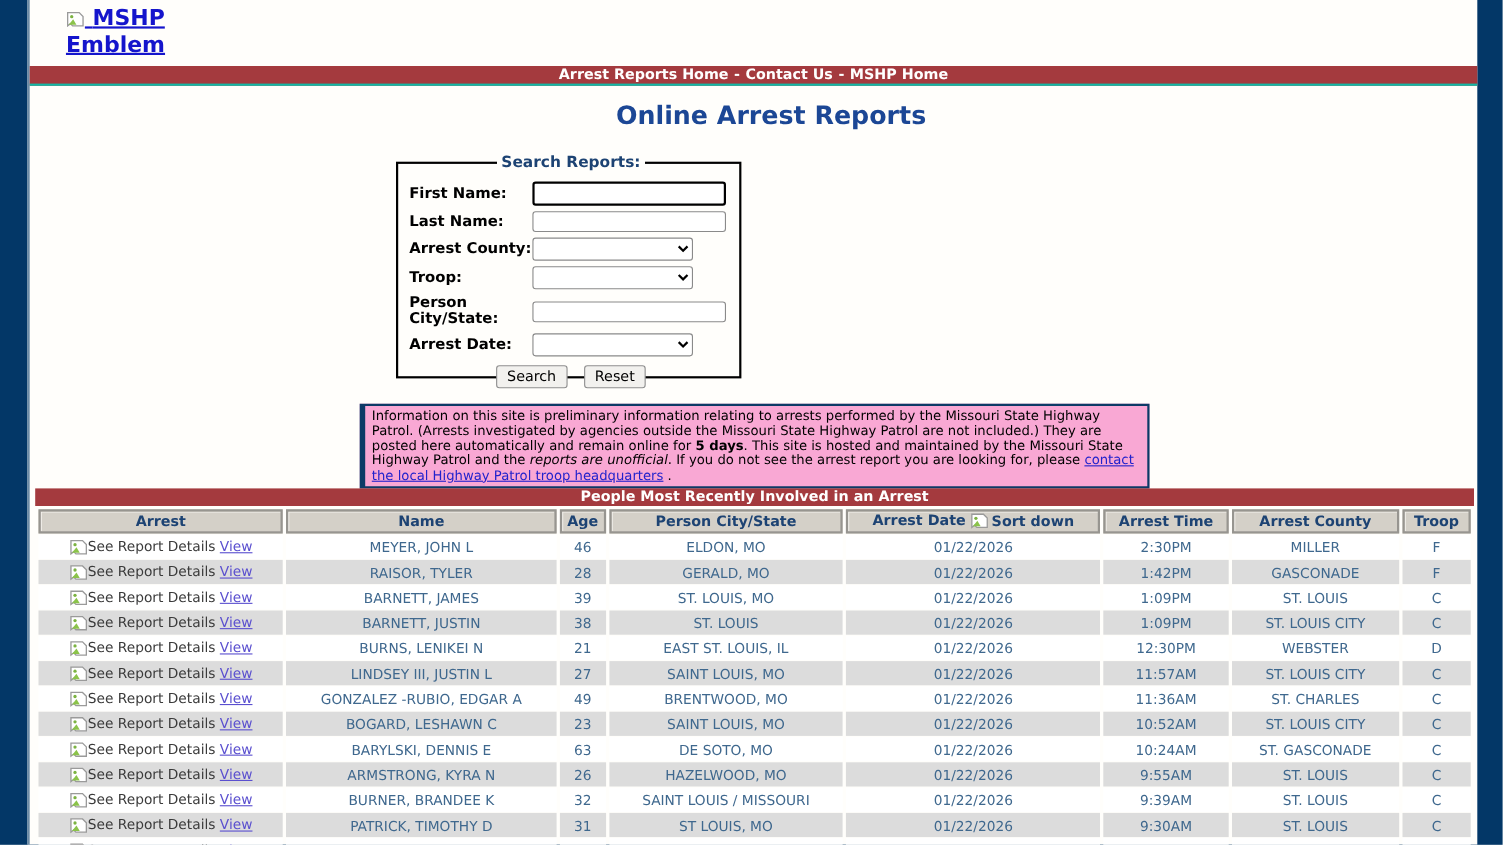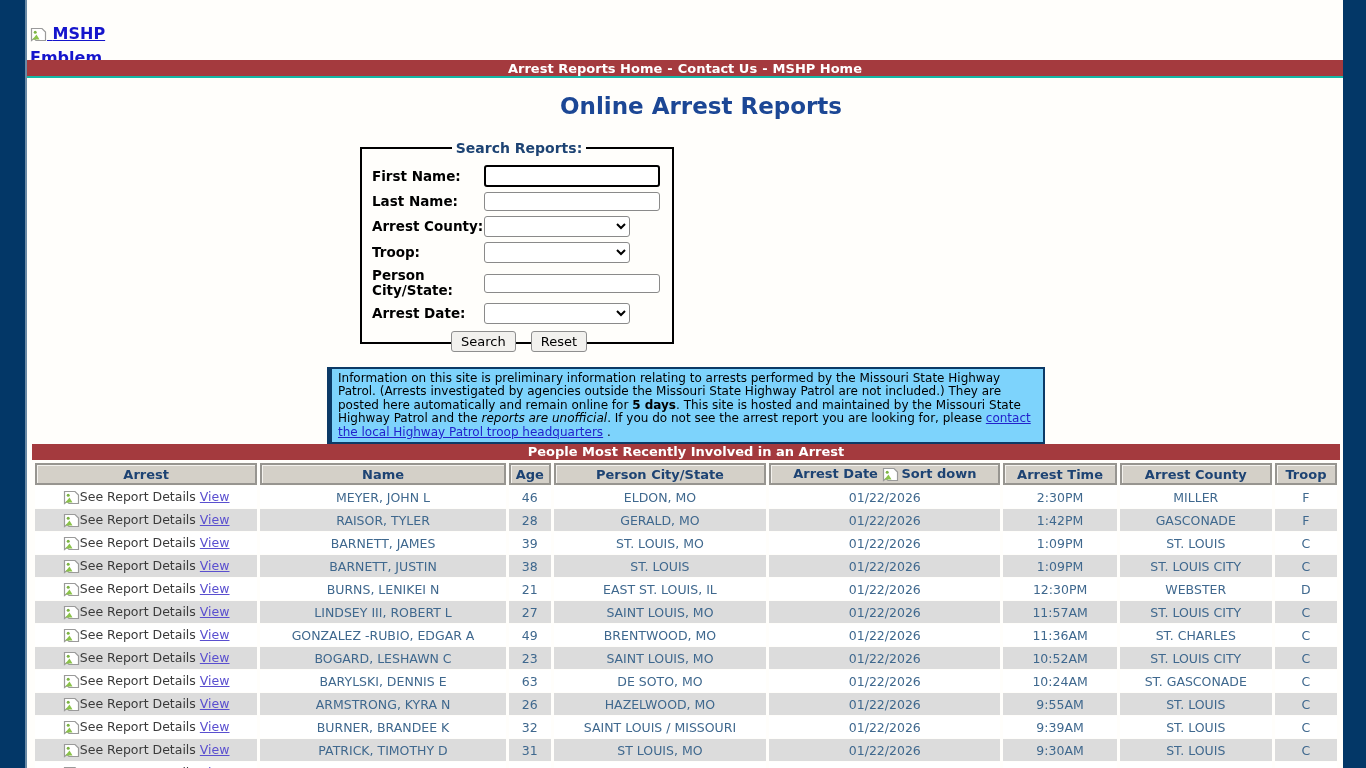--- a/index.html
+++ b/index.html
@@ -10,22 +10,22 @@
     position: relative;
   }
   .content {
     position: absolute; left: 25px; top: 0; width: 1318px; height: 768px;
     background: #fffefb;
     border-left: 2px solid #6b8aa5;
   }
 
   
   .emblem {
-    position: absolute; left: 3px; top: 22px; width: 150px;
-    text-align: left; font-size: 16px; font-weight: bold;
+    position: absolute; left: 3px; top: 4px; width: 150px;
+    text-align: center; font-size: 20px; font-weight: bold;
     color: #1515cc; text-decoration: underline; line-height: 24px;
     cursor: pointer;
   }
   .bi { display: inline-block; vertical-align: middle; }
   .bi svg { display: block; }
 
   
   .navbar {
     position: absolute; left: 0; top: 60px; width: 100%; height: 18px;
     background: #a43a3e; border-bottom: 2px solid #14b8a6;
@@ -74,21 +74,21 @@
     text-align: center; font-size: 13px; color: #000; line-height: 15.5px;
   }
   .troop-panel .row1 { white-space: nowrap; }
   .troop-link { color: #2222cc; text-decoration: underline; cursor: pointer; font-size: 13px; }
 
   
   .infobox {
     position: absolute; left: 300px; top: 367px; width: 718px;
     border: 2px solid #0c3a66; border-left-width: 5px;
     padding: 3px 6px; font-size: 12px; line-height: 13.4px; color: #000;
-    background: #7dd3fc;
+    background: #f9a8d4;
   }
   .infobox a { color: #2222cc; text-decoration: underline; cursor: pointer; }
 
   
   .results { position: absolute; left: 5px; top: 444px; width: 1308px; }
   .banner {
     height: 16px; line-height: 16px; background: #a43a3e;
     color: #fff; font-size: 13px; font-weight: bold; text-align: center;
   }
   table.grid {
@@ -275,21 +275,21 @@
             <td>12:30PM</td>
             <td>WEBSTER</td>
             <td>D</td>
           </tr>
           <tr class="even">
             <td class="arrest-cell"><span class="bi"><svg width="17" height="15" viewBox="0 0 17 15" aria-hidden="true">
     <path d="M1.5 1.5 H12 L15.5 5 V13.5 H6 L4 11.5 L1.5 13.5 Z" fill="#ffffff" stroke="#9a9a9a" stroke-width="1.2"></path>
     <path d="M2.5 12.5 L6.5 7.5 L9.5 12.5 Z" fill="#8bc34a"></path>
     <circle cx="5.2" cy="5.2" r="1.5" fill="#7cb342"></circle>
   </svg></span><span class="alt">See Report Details</span> <a class="view">View</a></td>
-            <td>LINDSEY III, ROBERT L</td>
+            <td>LINDSEY III, JUSTIN L</td>
             <td>27</td>
             <td>SAINT LOUIS, MO</td>
             <td>01/22/2026</td>
             <td>11:57AM</td>
             <td>ST. LOUIS CITY</td>
             <td>C</td>
           </tr>
           <tr class="odd">
             <td class="arrest-cell"><span class="bi"><svg width="17" height="15" viewBox="0 0 17 15" aria-hidden="true">
     <path d="M1.5 1.5 H12 L15.5 5 V13.5 H6 L4 11.5 L1.5 13.5 Z" fill="#ffffff" stroke="#9a9a9a" stroke-width="1.2"></path>

